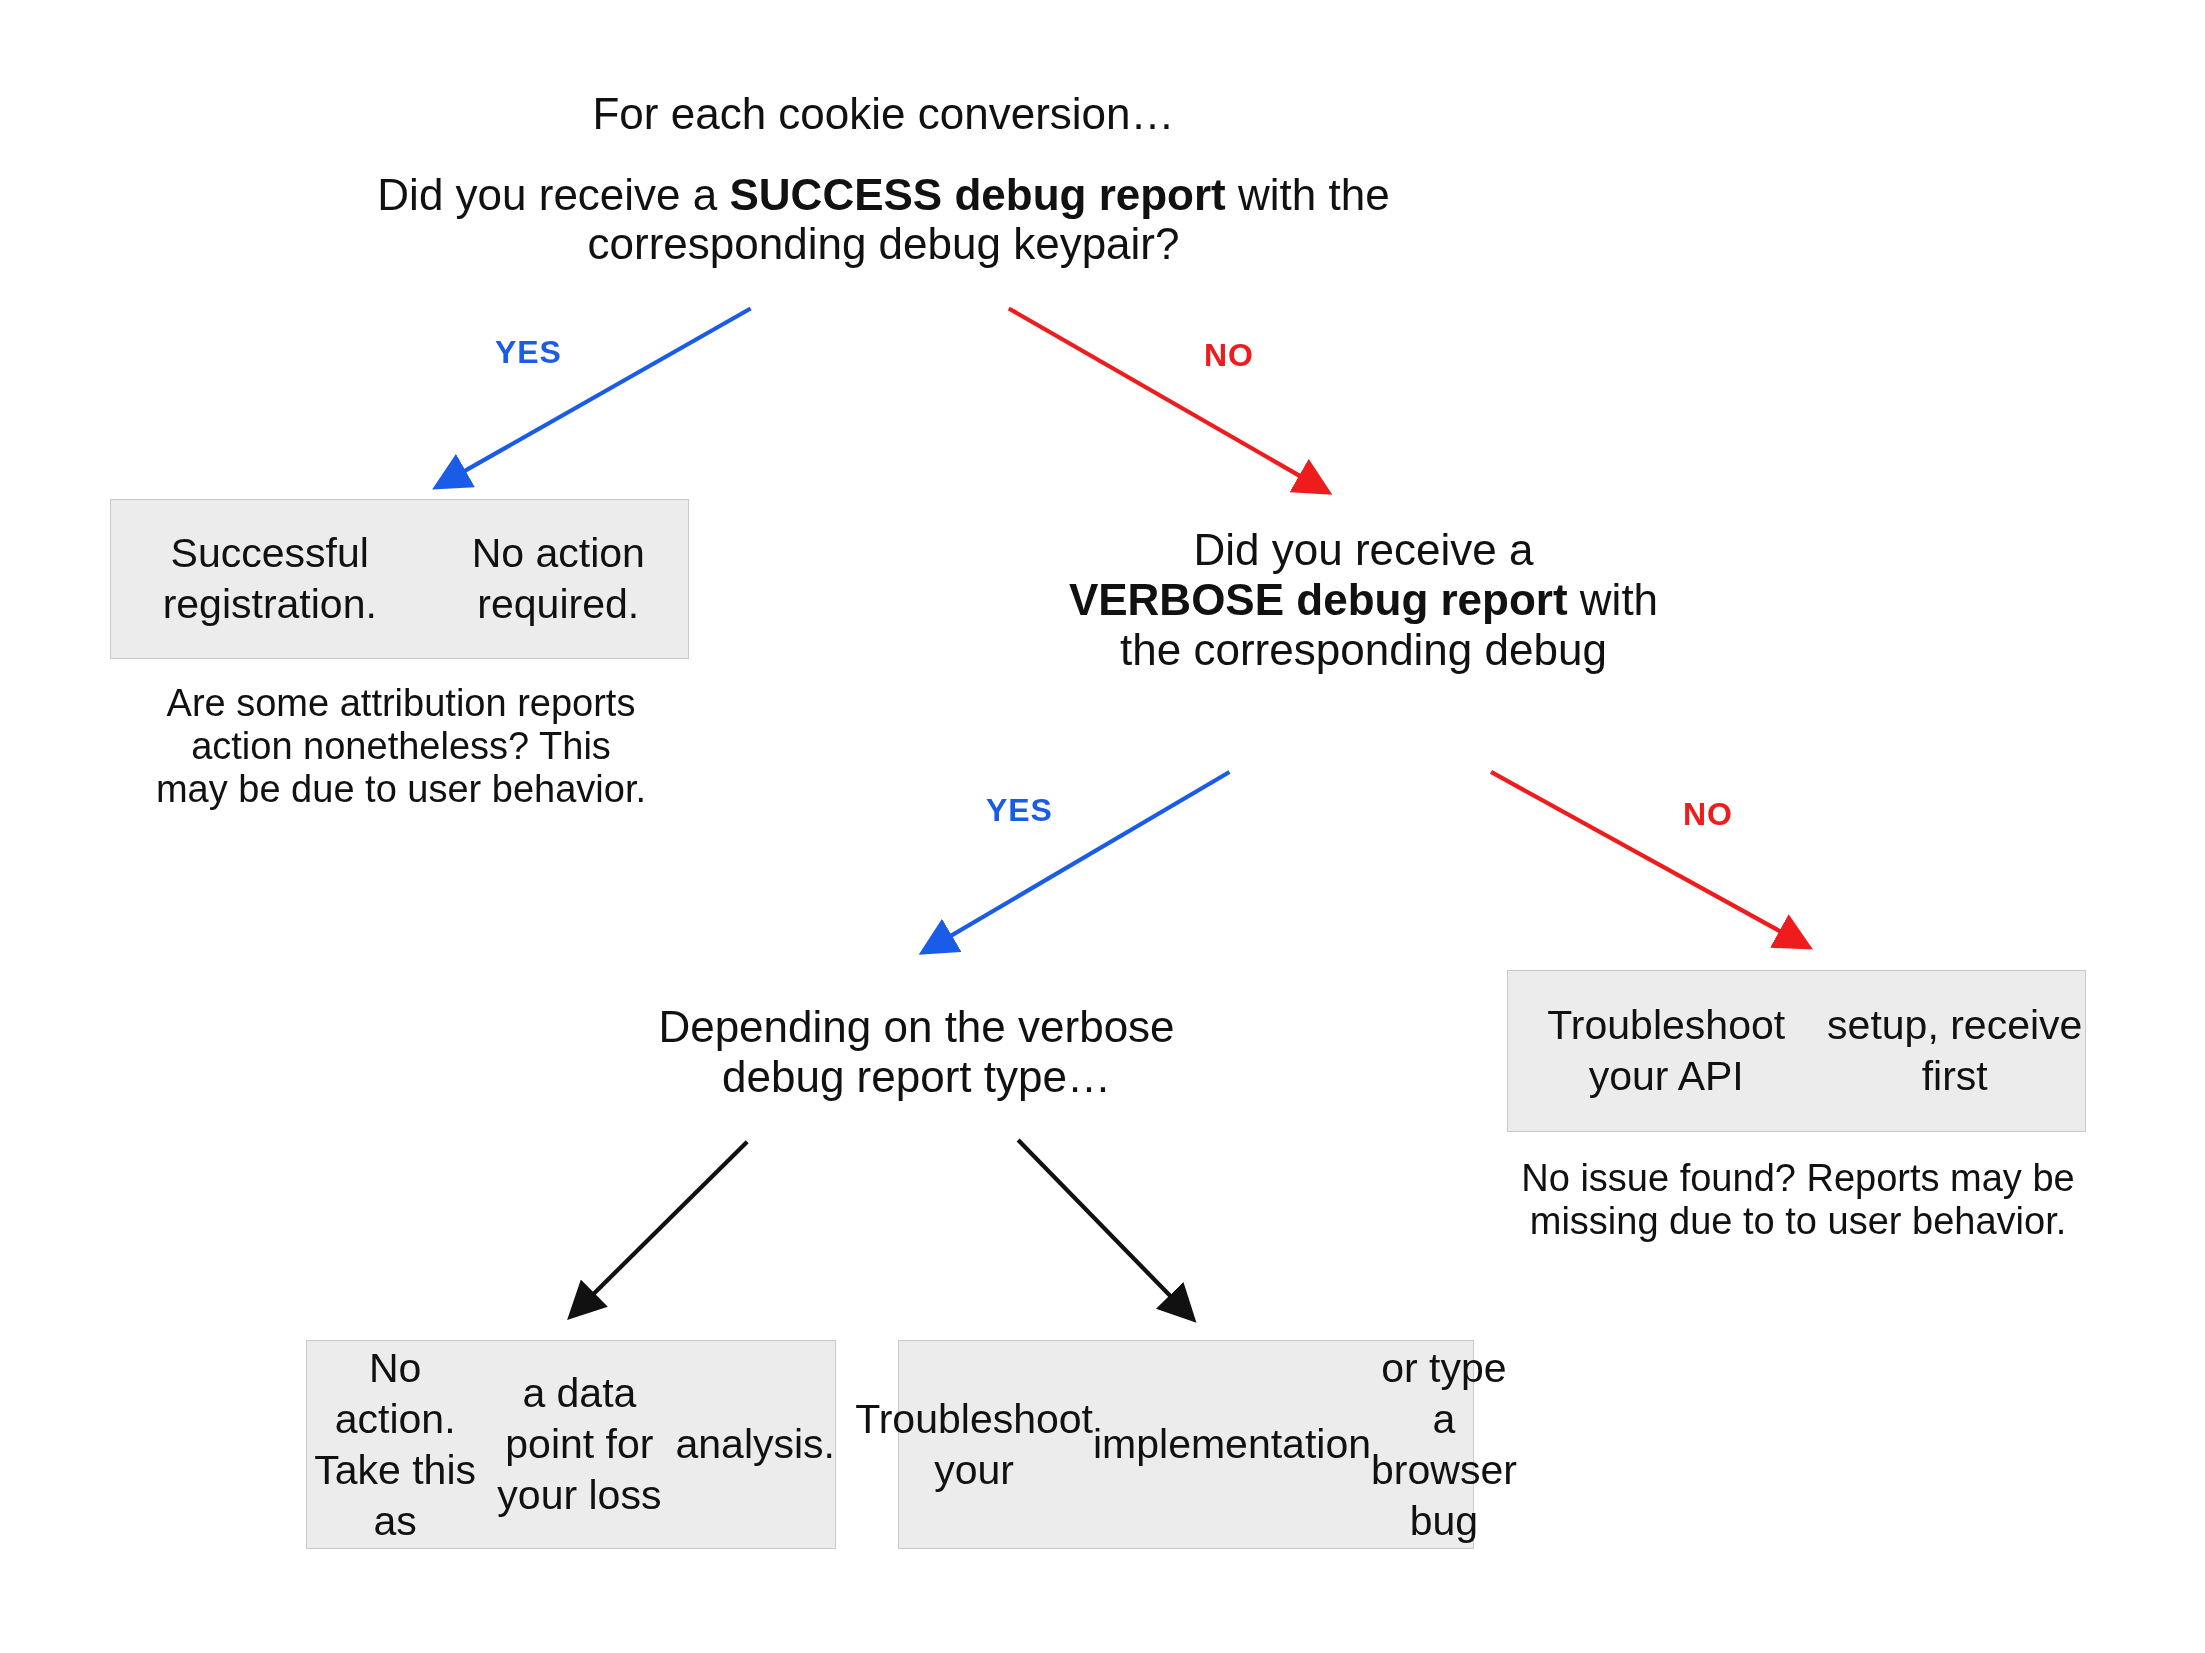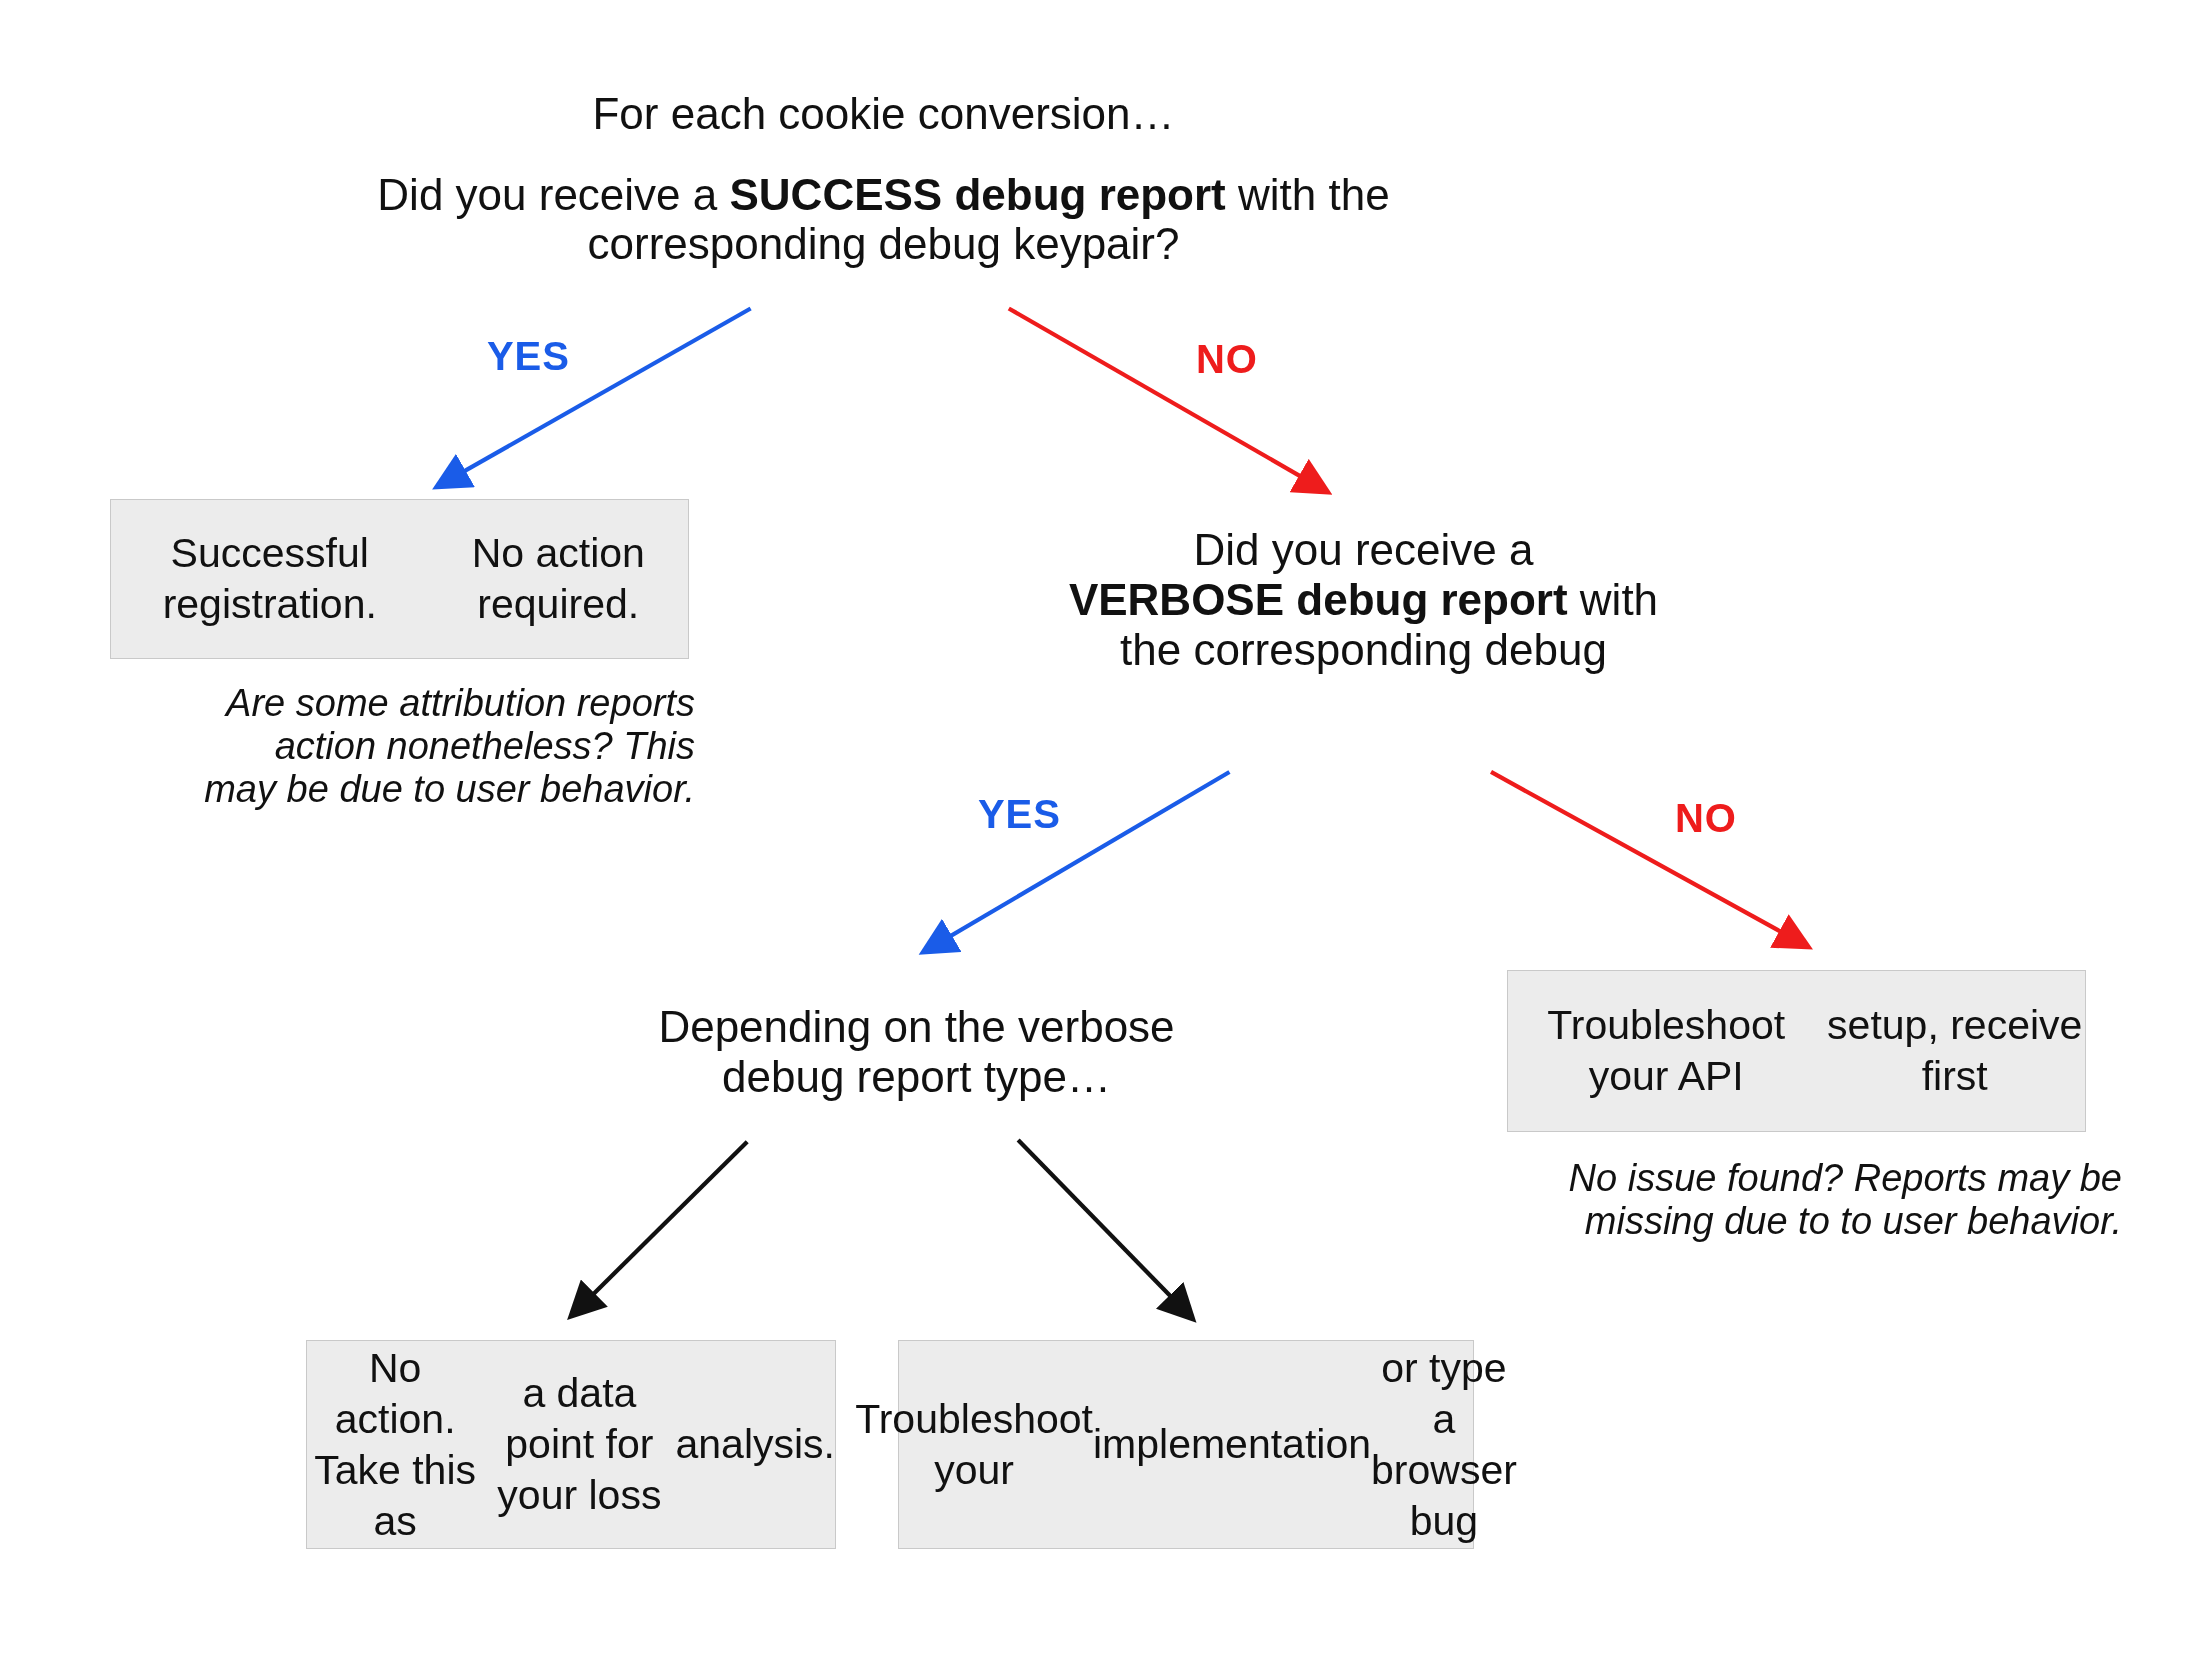--- a/index.html
+++ b/index.html
@@ -12,30 +12,30 @@
     background:var(--bg); overflow:hidden;
     font-family:"Liberation Sans", sans-serif;
     color:var(--text);
     padding-left:32px;
   }
   .abs{position:absolute;}
   .center{text-align:center;}
   .q{font-size:44px; line-height:49px; color:var(--text);}
   .q2{font-size:44px; line-height:50px;}
   .b{font-weight:700;}
-  .branch-label{font-size:40px; font-weight:700; letter-spacing:0.9px;}
+  .branch-label{font-size:32px; font-weight:700; letter-spacing:0.9px;margin-left:8px;}
   .yes{color:var(--blue);}
   .no{color:var(--red);}
   .gbox{
     background:var(--box_fill);
     border:1.7px solid var(--box_border);
     display:flex; flex-direction:row; justify-content:center; align-items:center;
     font-size:41px; line-height:51px; text-align:center; box-sizing:border-box;
   }
-  .note{font-size:38px; line-height:43px; text-align:right;font-style:italic;}
+  .note{font-size:38px; line-height:43px; text-align:center;}
   .arrows{position:absolute; left:0; top:0; width:2205px; height:1653px; pointer-events:none;}
   .arrows line{stroke-width:5; fill:none;}
 </style>
 </head>
 <body>
 
 <div class="canvas">
 
   <svg class="arrows" viewBox="0 0 2588 1940">
     <defs>

